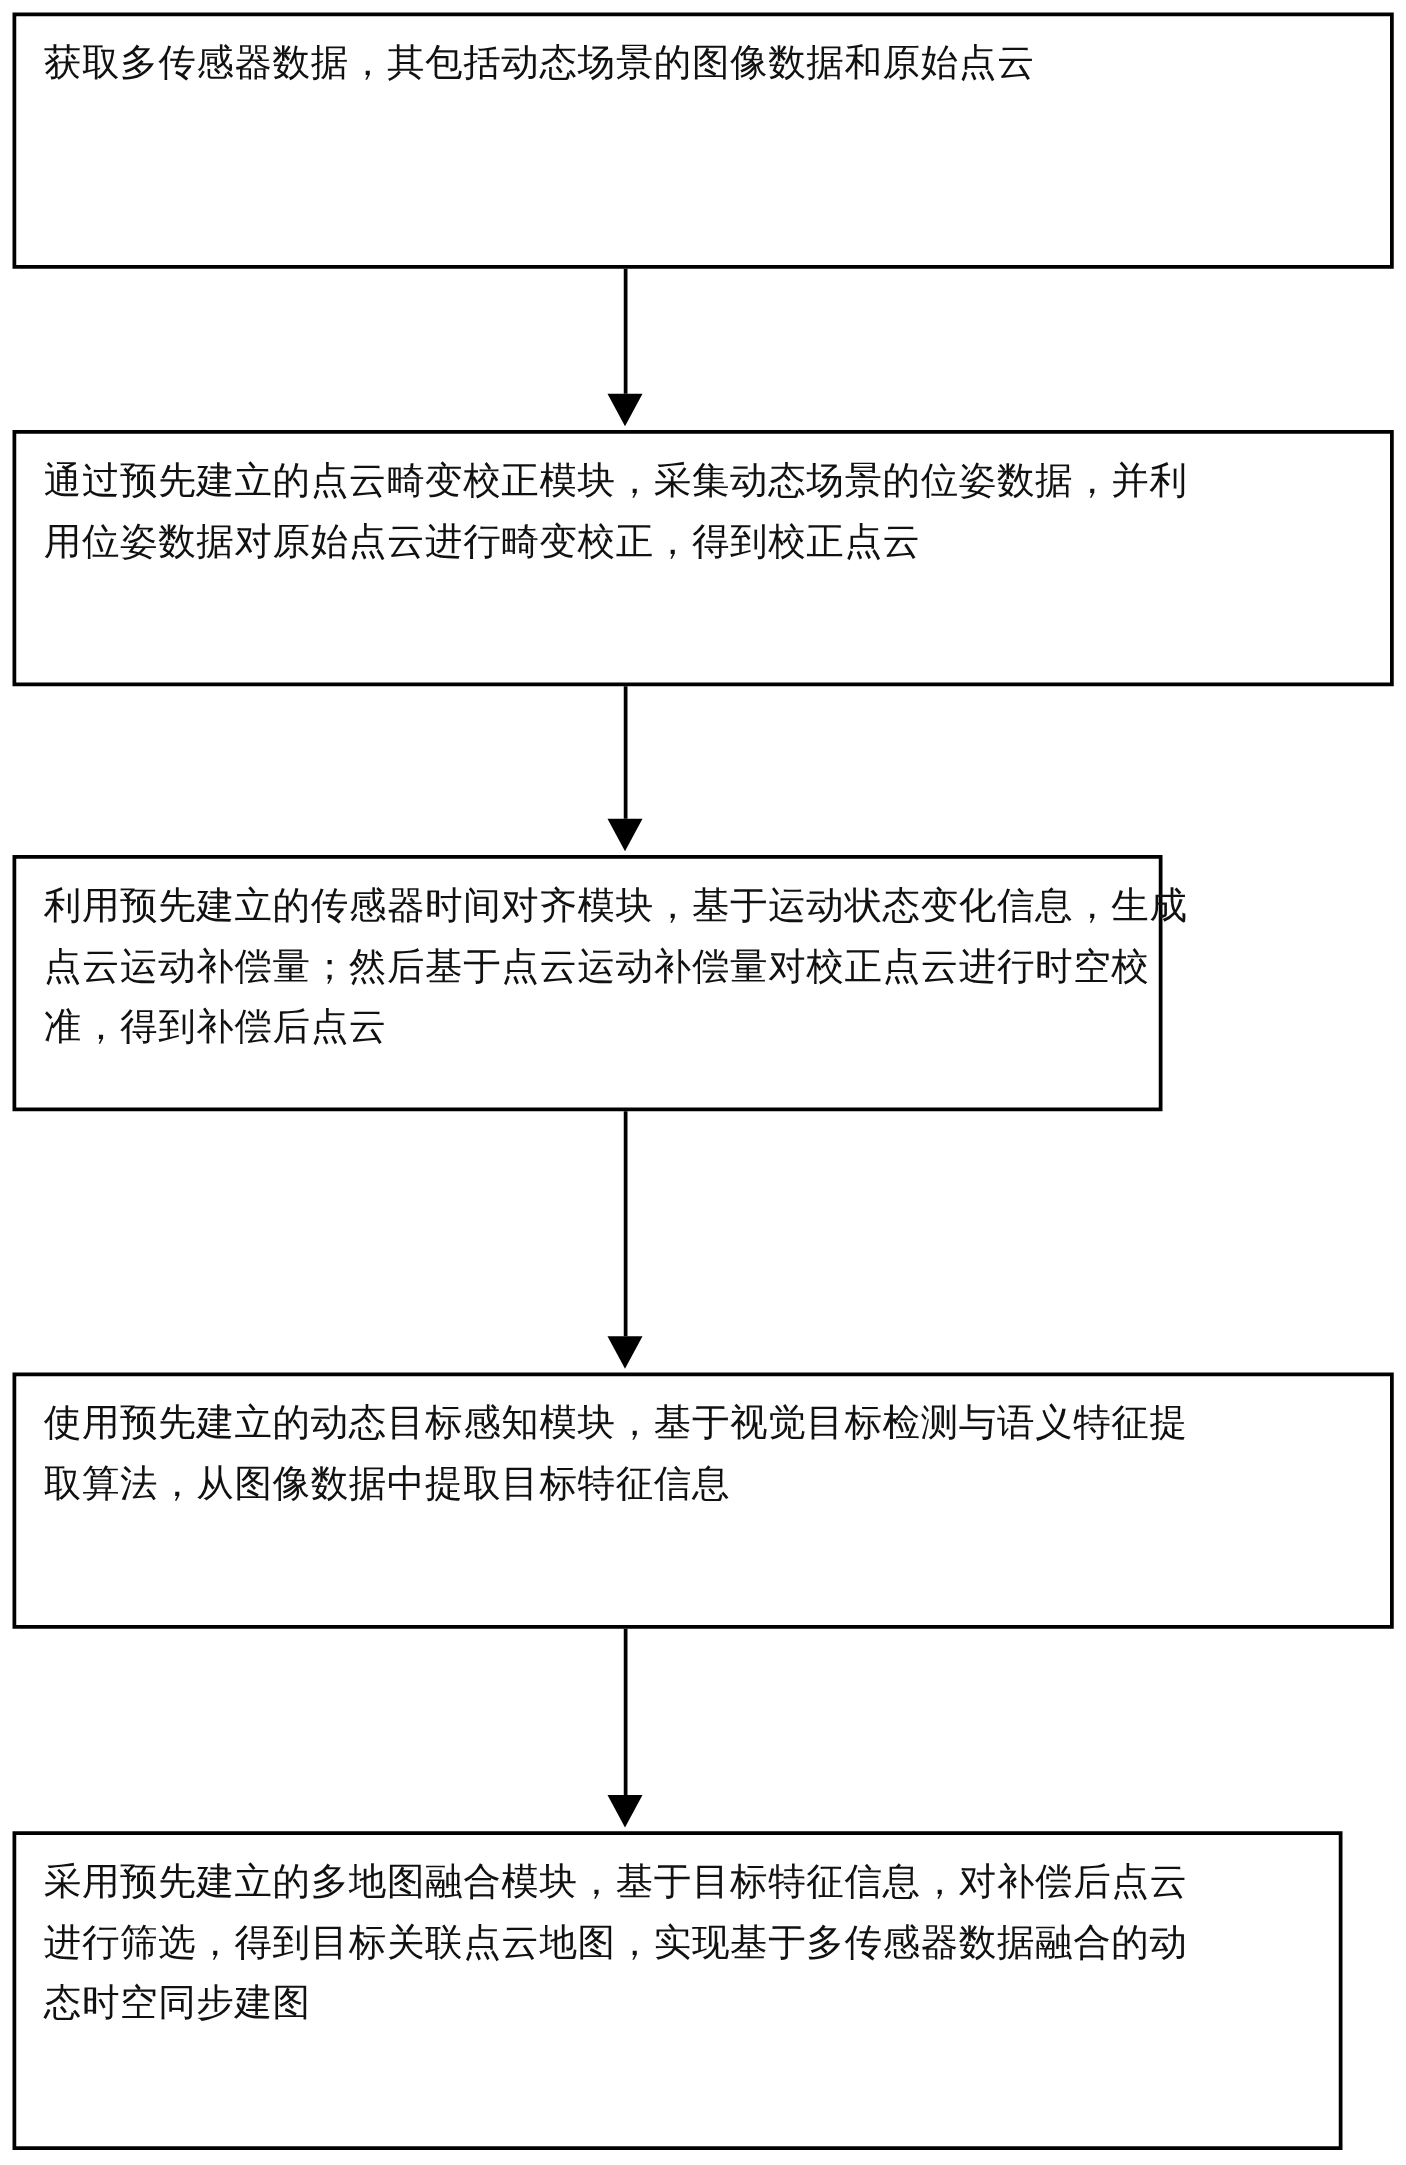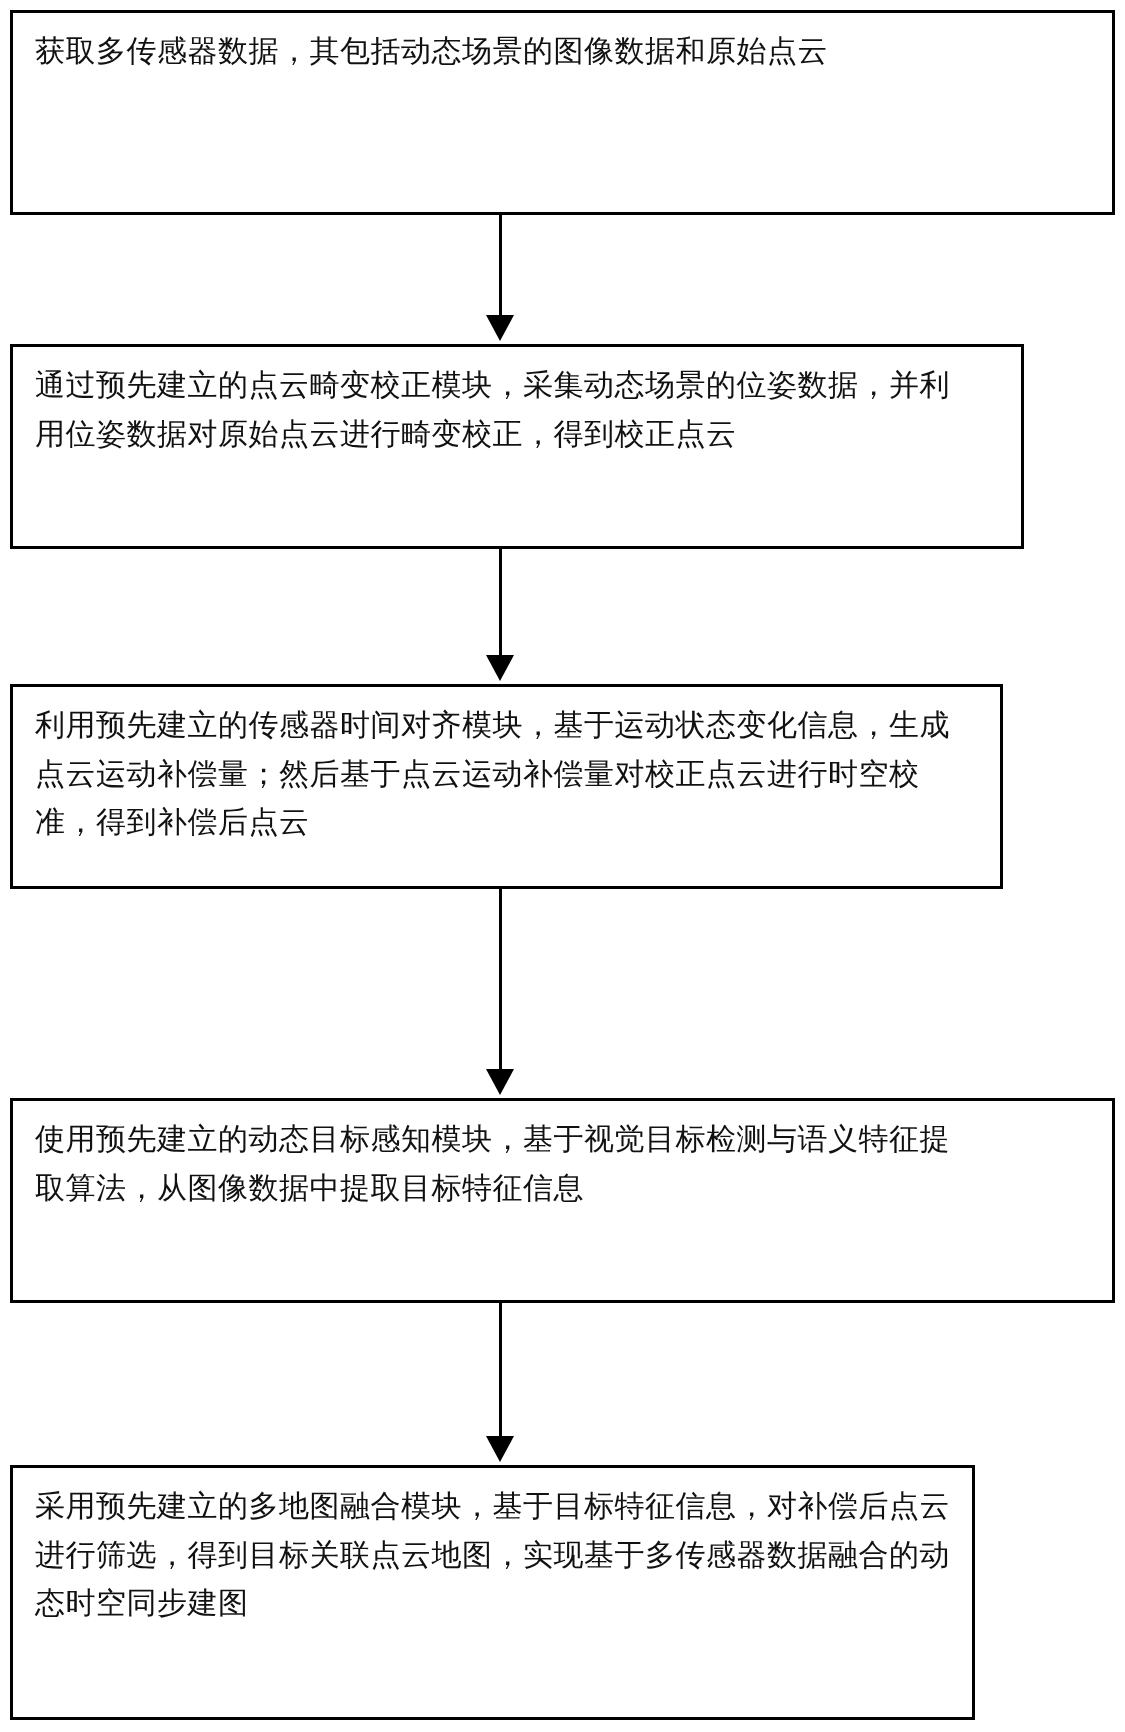--- a/index.html
+++ b/index.html
@@ -59,44 +59,44 @@
 
 <div id="page">
 
   <div class="flow-box" style="left:10px; top:10px; width:1105px; height:205px;">
     <span class="box-text">获取多传感器数据，其包括动态场景的图像数据和原始点云</span>
   </div>
 
   <div class="connector" style="top:215px; height:100px;"></div>
   <div class="arrow-head" style="top:315px;"></div>
 
-  <div class="flow-box" style="left:10px; top:344px; width:1014px; height:205px;">
+  <div class="flow-box" style="left:10px; top:344px; width:1105px; height:205px;">
     <span class="box-text">通过预先建立的点云畸变校正模块，采集动态场景的位姿数据，并利
 用位姿数据对原始点云进行畸变校正，得到校正点云</span>
   </div>
 
   <div class="connector" style="top:549px; height:106px;"></div>
   <div class="arrow-head" style="top:655px;"></div>
 
-  <div class="flow-box" style="left:10px; top:684px; width:993px; height:205px;">
+  <div class="flow-box" style="left:10px; top:684px; width:920px; height:205px;">
     <span class="box-text">利用预先建立的传感器时间对齐模块，基于运动状态变化信息，生成
 点云运动补偿量；然后基于点云运动补偿量对校正点云进行时空校
 准，得到补偿后点云</span>
   </div>
 
   <div class="connector" style="top:889px; height:180px;"></div>
   <div class="arrow-head" style="top:1069px;"></div>
 
   <div class="flow-box" style="left:10px; top:1098px; width:1105px; height:205px;padding-left:14px;">
     <span class="box-text">使用预先建立的动态目标感知模块，基于视觉目标检测与语义特征提
 取算法，从图像数据中提取目标特征信息</span>
   </div>
 
   <div class="connector" style="top:1303px; height:133px;"></div>
   <div class="arrow-head" style="top:1436px;"></div>
 
-  <div class="flow-box" style="left:10px; top:1465px; width:965px; height:255px;">
+  <div class="flow-box" style="left:10px; top:1465px; width:1064px; height:255px;">
     <span class="box-text">采用预先建立的多地图融合模块，基于目标特征信息，对补偿后点云
 进行筛选，得到目标关联点云地图，实现基于多传感器数据融合的动
 态时空同步建图</span>
   </div>
 
 </div>
 
 </body></html>

